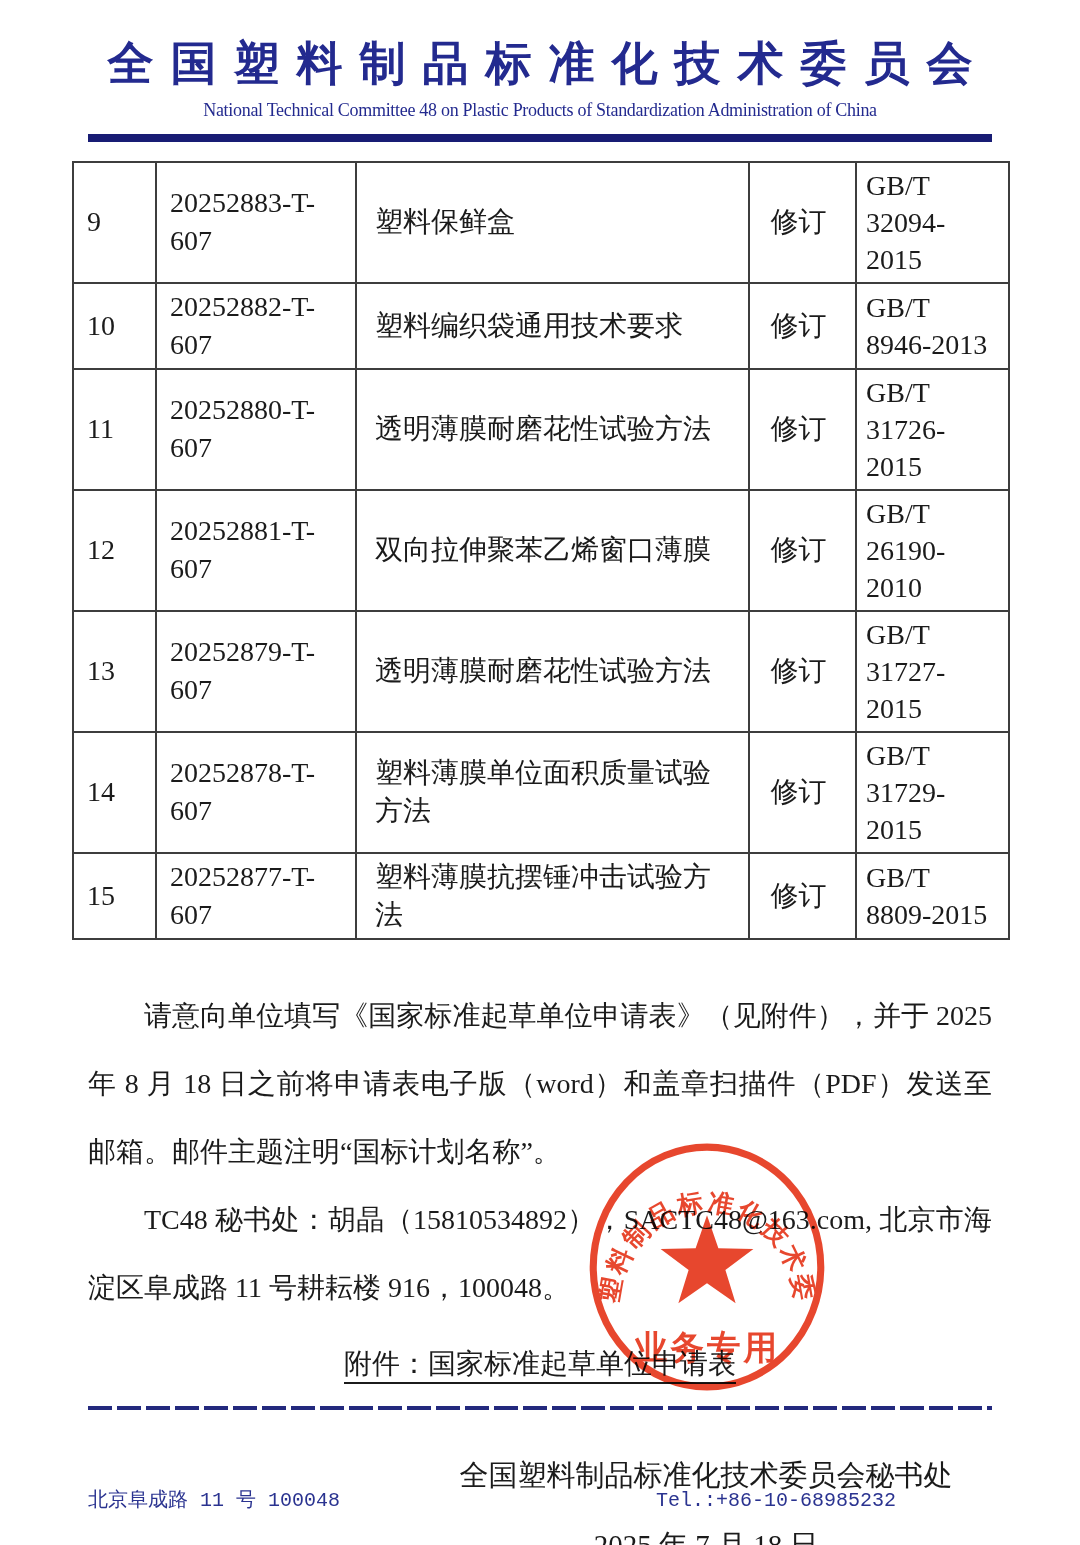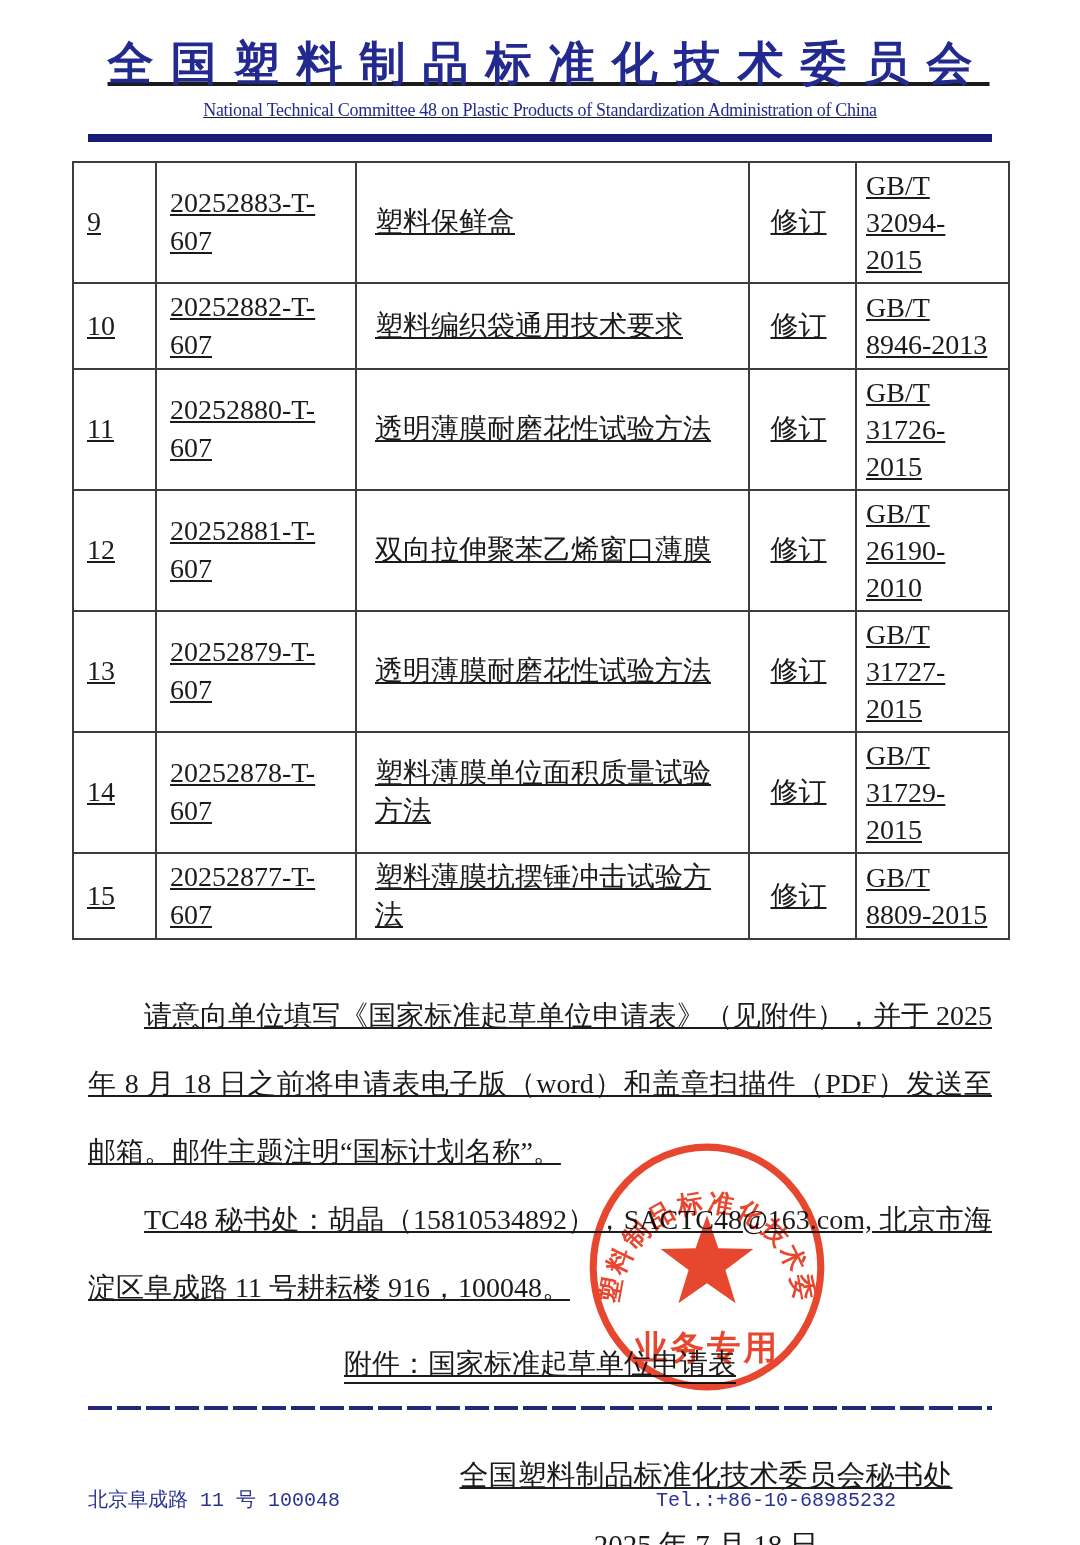--- a/index.html
+++ b/index.html
@@ -1,21 +1,21 @@
 <!DOCTYPE html>
 <html><head>
 <meta charset="utf-8">
 <style>
   * { box-sizing: border-box; }
   html,body { margin:0; padding:0; }
   body {
     width:1080px; height:1545px; background:#ffffff; overflow:hidden;
     font-family:"Liberation Serif","DejaVu Serif",serif; color:#1b1b1b;
   }
-  .page { position:relative; width:1080px; height:1521px; background:#ffffff;text-decoration:underline; }
+  .page { position:relative; width:1080px; height:1521px; background:#ffffff; }
 
   
   header { padding-top:38px; text-align:center; }
   .title-cn {
     margin:0; font-size:46px; font-weight:bold; color:#232a8f;
     letter-spacing:17px; text-indent:17px; line-height:1.15;
   }
   .title-en {
     margin-top:10px; font-size:18px; color:#232a8f; letter-spacing:-0.3px;
     line-height:1.1;

